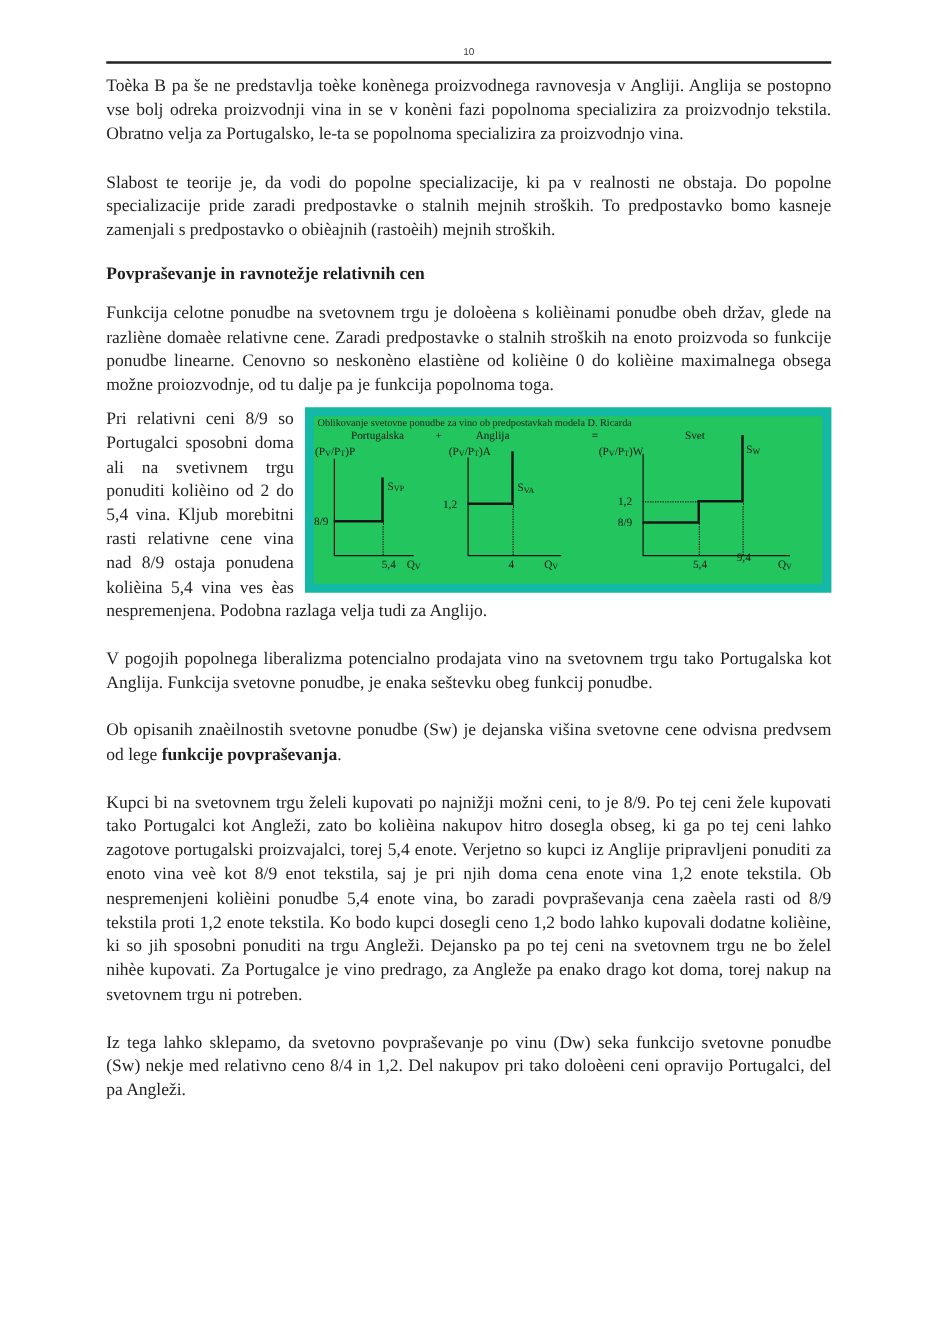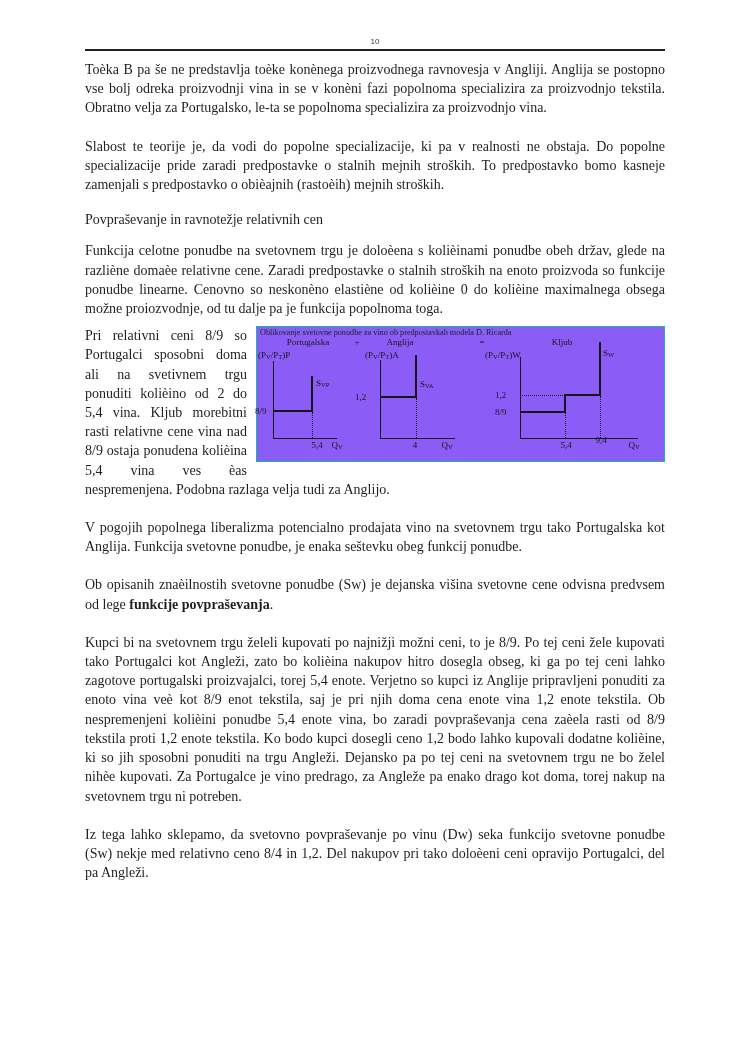--- a/index.html
+++ b/index.html
@@ -12,34 +12,34 @@
 
   
   .hdr { padding-top:36px; font-family:"Liberation Sans","DejaVu Sans",sans-serif; color:#3d3d3d; }
   .hdr-title { font-size:8px; line-height:10px; }
   .hdr-page  { font-size:8px; line-height:10px; text-align:center; margin-top:1px; }
   .hdr-rule  { border-bottom:2px solid #222; margin-top:2px; }
 
   
   .para { font-size:14px; line-height:19.2px; text-align:justify; margin:19px 0 0 0; }
   .para.first { margin-top:9px; }
-  .heading { font-size:14px; line-height:19.2px; font-weight:normal; margin:16px 0 12px 0; }
+  .heading { font-size:14px; line-height:19.2px; font-weight:bold; margin:16px 0 12px 0; }
   .para.after-heading { margin-top:8px; }
   .para.parafig { margin-top:8px; }
   .clr { clear:both; }
 
   
   .fig {
     float:right; position:relative; width:407px; height:134px;
-    border:1px solid #14b8a6; margin:0 0 4px 9px; background:#8b5cf6;
+    border:7px solid #14b8a6; margin:0 0 4px 9px; background:#22c55e;
     font-family:"Liberation Serif","DejaVu Serif",serif; text-align:left;
   }
   .fig .lbl { position:absolute; font-size:9px; line-height:10px; white-space:nowrap; color:#161616;font-family:Liberation Serif, serif; }
   .fig .lblc { transform:translateX(-50%); }
-  .fig .lblr { text-align:left; }
+  .fig .lblr { text-align:center; }
   .fig .ftitle { position:absolute; left:3px; top:1px; font-size:8.2px; line-height:10px; white-space:nowrap; }
   .sub { font-size:6.5px; vertical-align:-1px; }
 
   
   .axv { position:absolute; width:0; border-left:1.4px solid #161616; }   
   .axh { position:absolute; height:0; border-top:1.4px solid #161616; }   
   .cv  { position:absolute; width:0; border-left:2px solid #161616; }     
   .ch  { position:absolute; height:0; border-top:2px solid #161616; }     
   .dv  { position:absolute; width:0; border-left:1.4px dotted #161616; }  
   .dh  { position:absolute; height:0; border-top:1.4px dotted #161616; }  
@@ -65,21 +65,21 @@
 
     <div class="para parafig">
 
       <div class="fig">
         <div class="ftitle">Oblikovanje svetovne ponudbe za vino ob predpostavkah modela D. Ricarda</div>
 
         <span class="lbl lblc" style="left:51px;top:10px;">Portugalska</span>
         <span class="lbl lblc" style="left:100px;top:10px;">+</span>
         <span class="lbl lblc" style="left:143px;top:10px;">Anglija</span>
         <span class="lbl lblc" style="left:225px;top:10px;">=</span>
-        <span class="lbl lblc" style="left:305px;top:10px;">Kljub</span>
+        <span class="lbl lblc" style="left:305px;top:10px;">Svet</span>
 
         <span class="lbl" style="left:1px;top:23px;"><span>(P</span><span class="sub">V</span><span>/P</span><span class="sub">T</span><span>)P</span></span>
         <span class="lbl" style="left:108px;top:23px;"><span>(P</span><span class="sub">V</span><span>/P</span><span class="sub">T</span><span>)A</span></span>
         <span class="lbl" style="left:228px;top:23px;"><span>(P</span><span class="sub">V</span><span>/P</span><span class="sub">T</span><span>)W</span></span>
         <span class="lbl" style="left:346px;top:21px;"><span>S</span><span class="sub">W</span></span>
 
         <div class="axv" style="left:16px;top:34px;height:77px;"></div>
         <div class="axh" style="left:16px;top:111px;width:64px;"></div>
         <div class="ch" style="left:16px;top:83px;width:40px;"></div>
         <div class="cv" style="left:54px;top:49px;height:36px;"></div>

